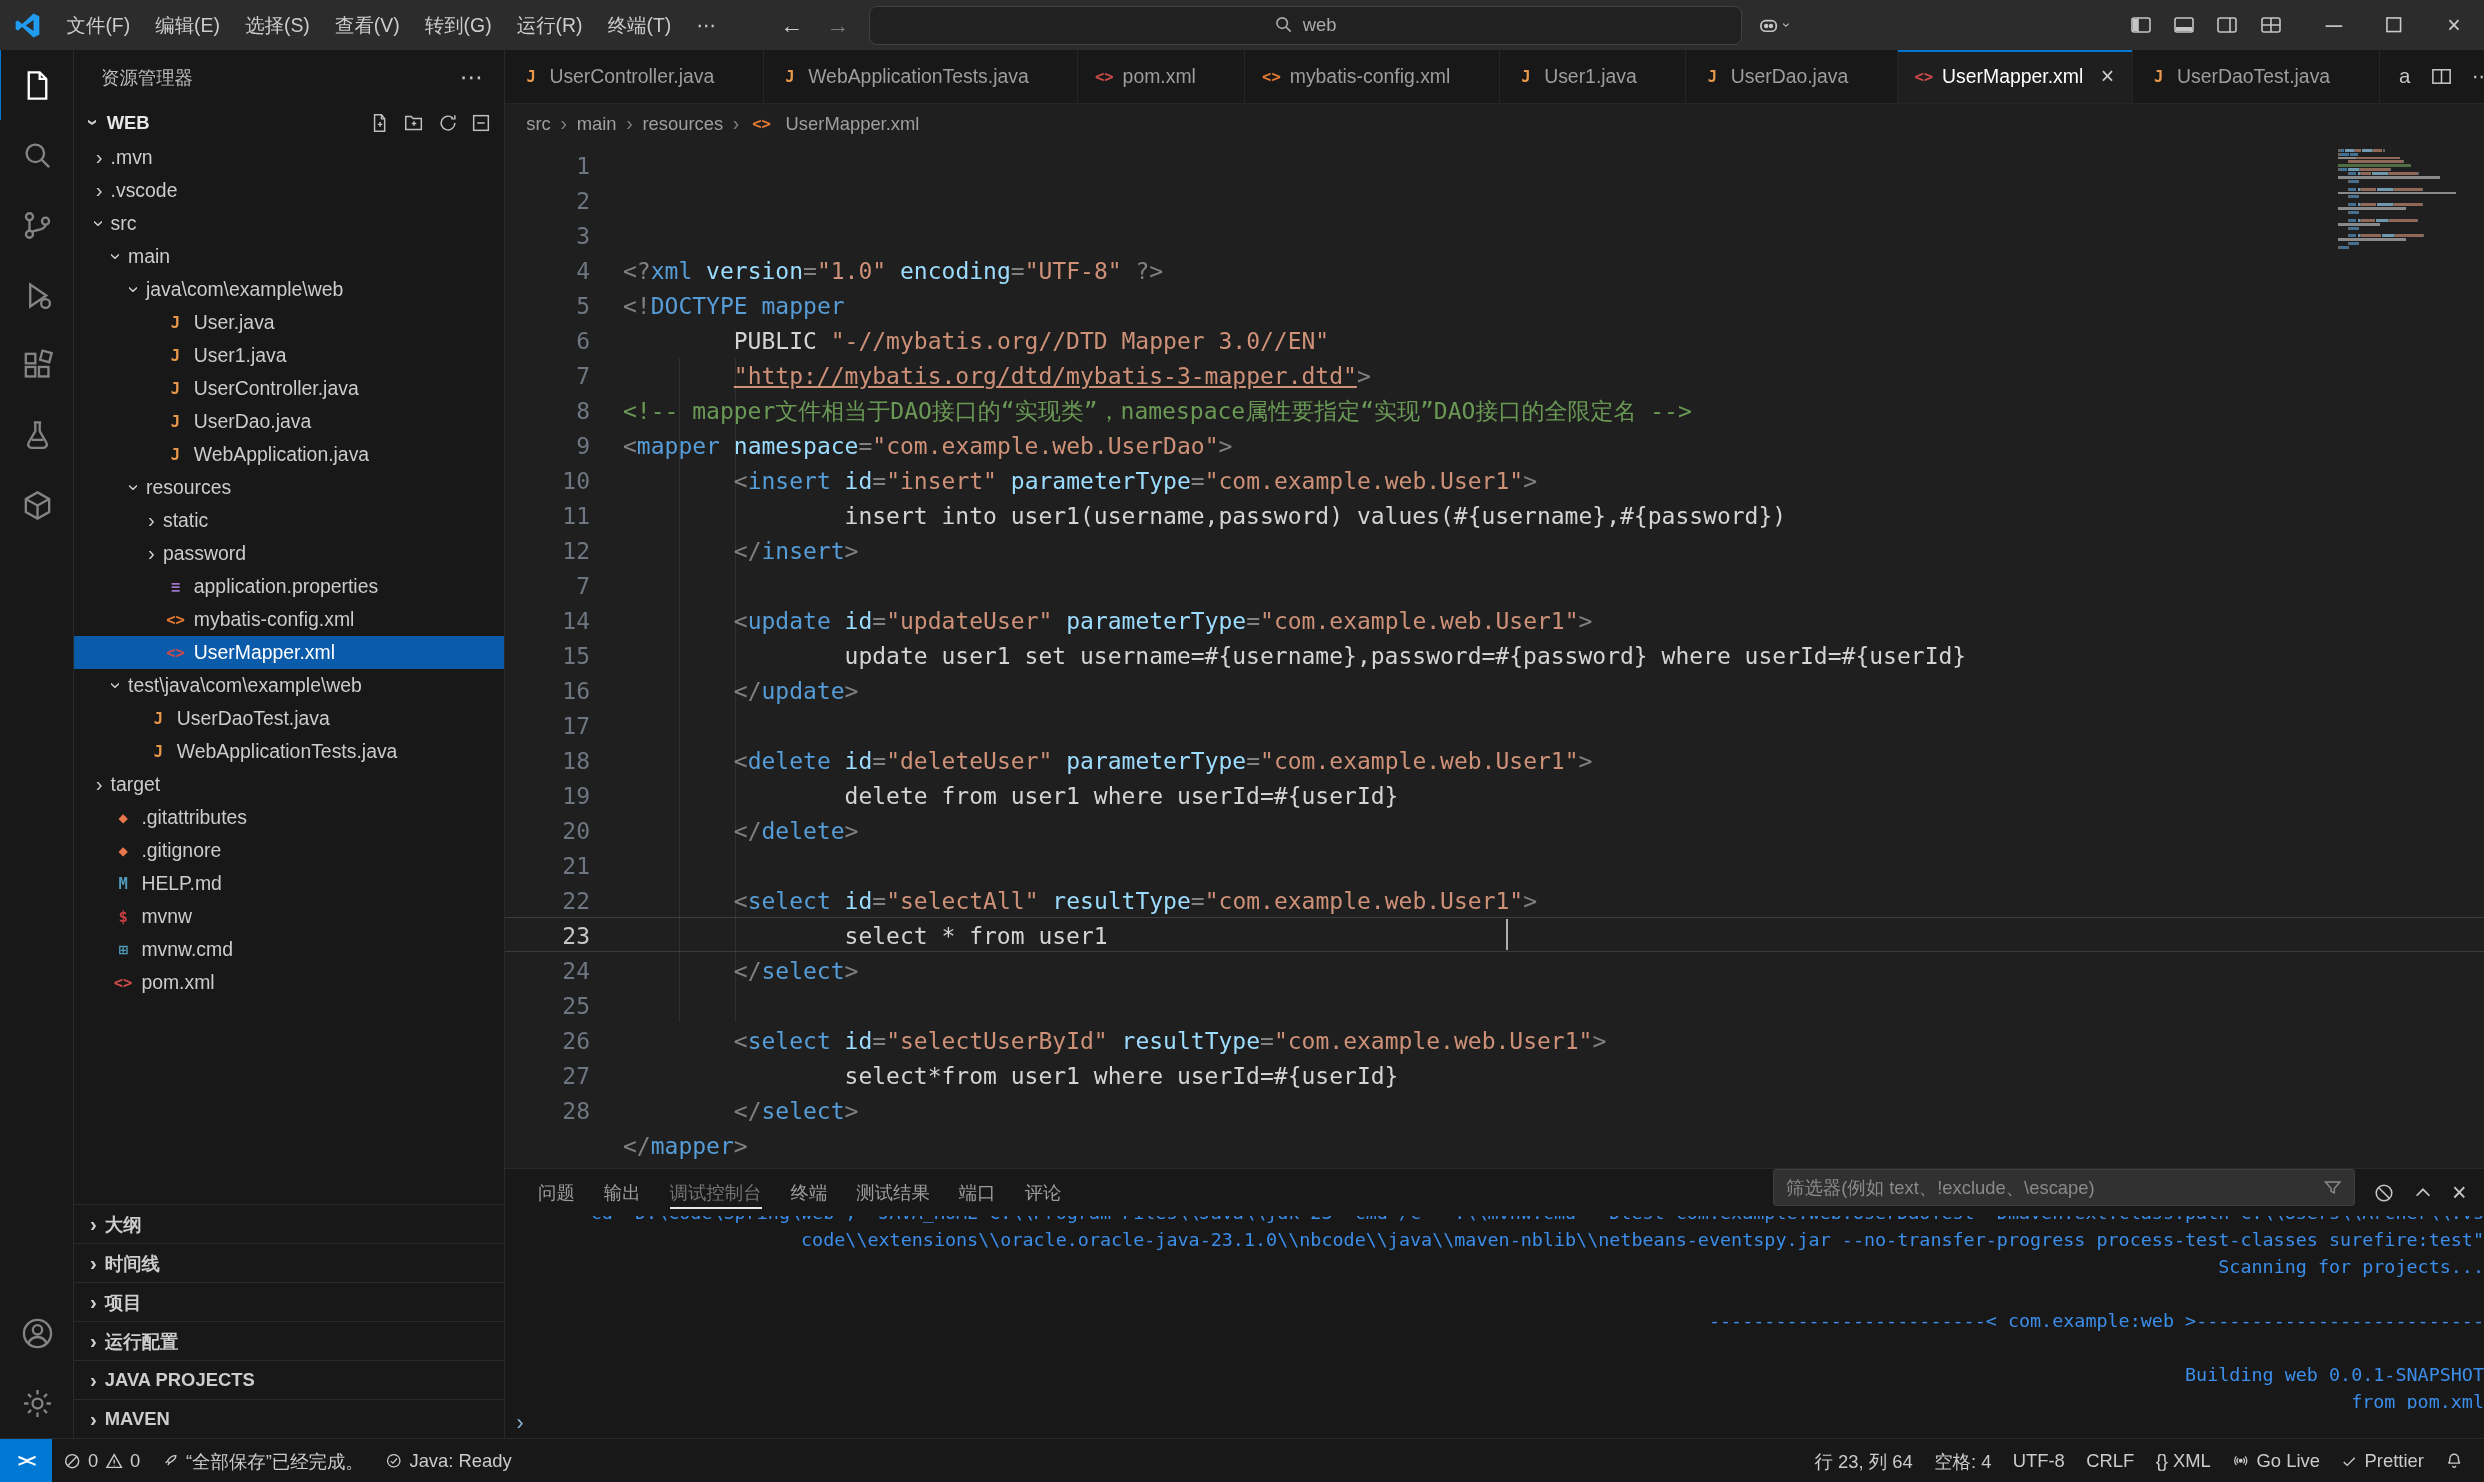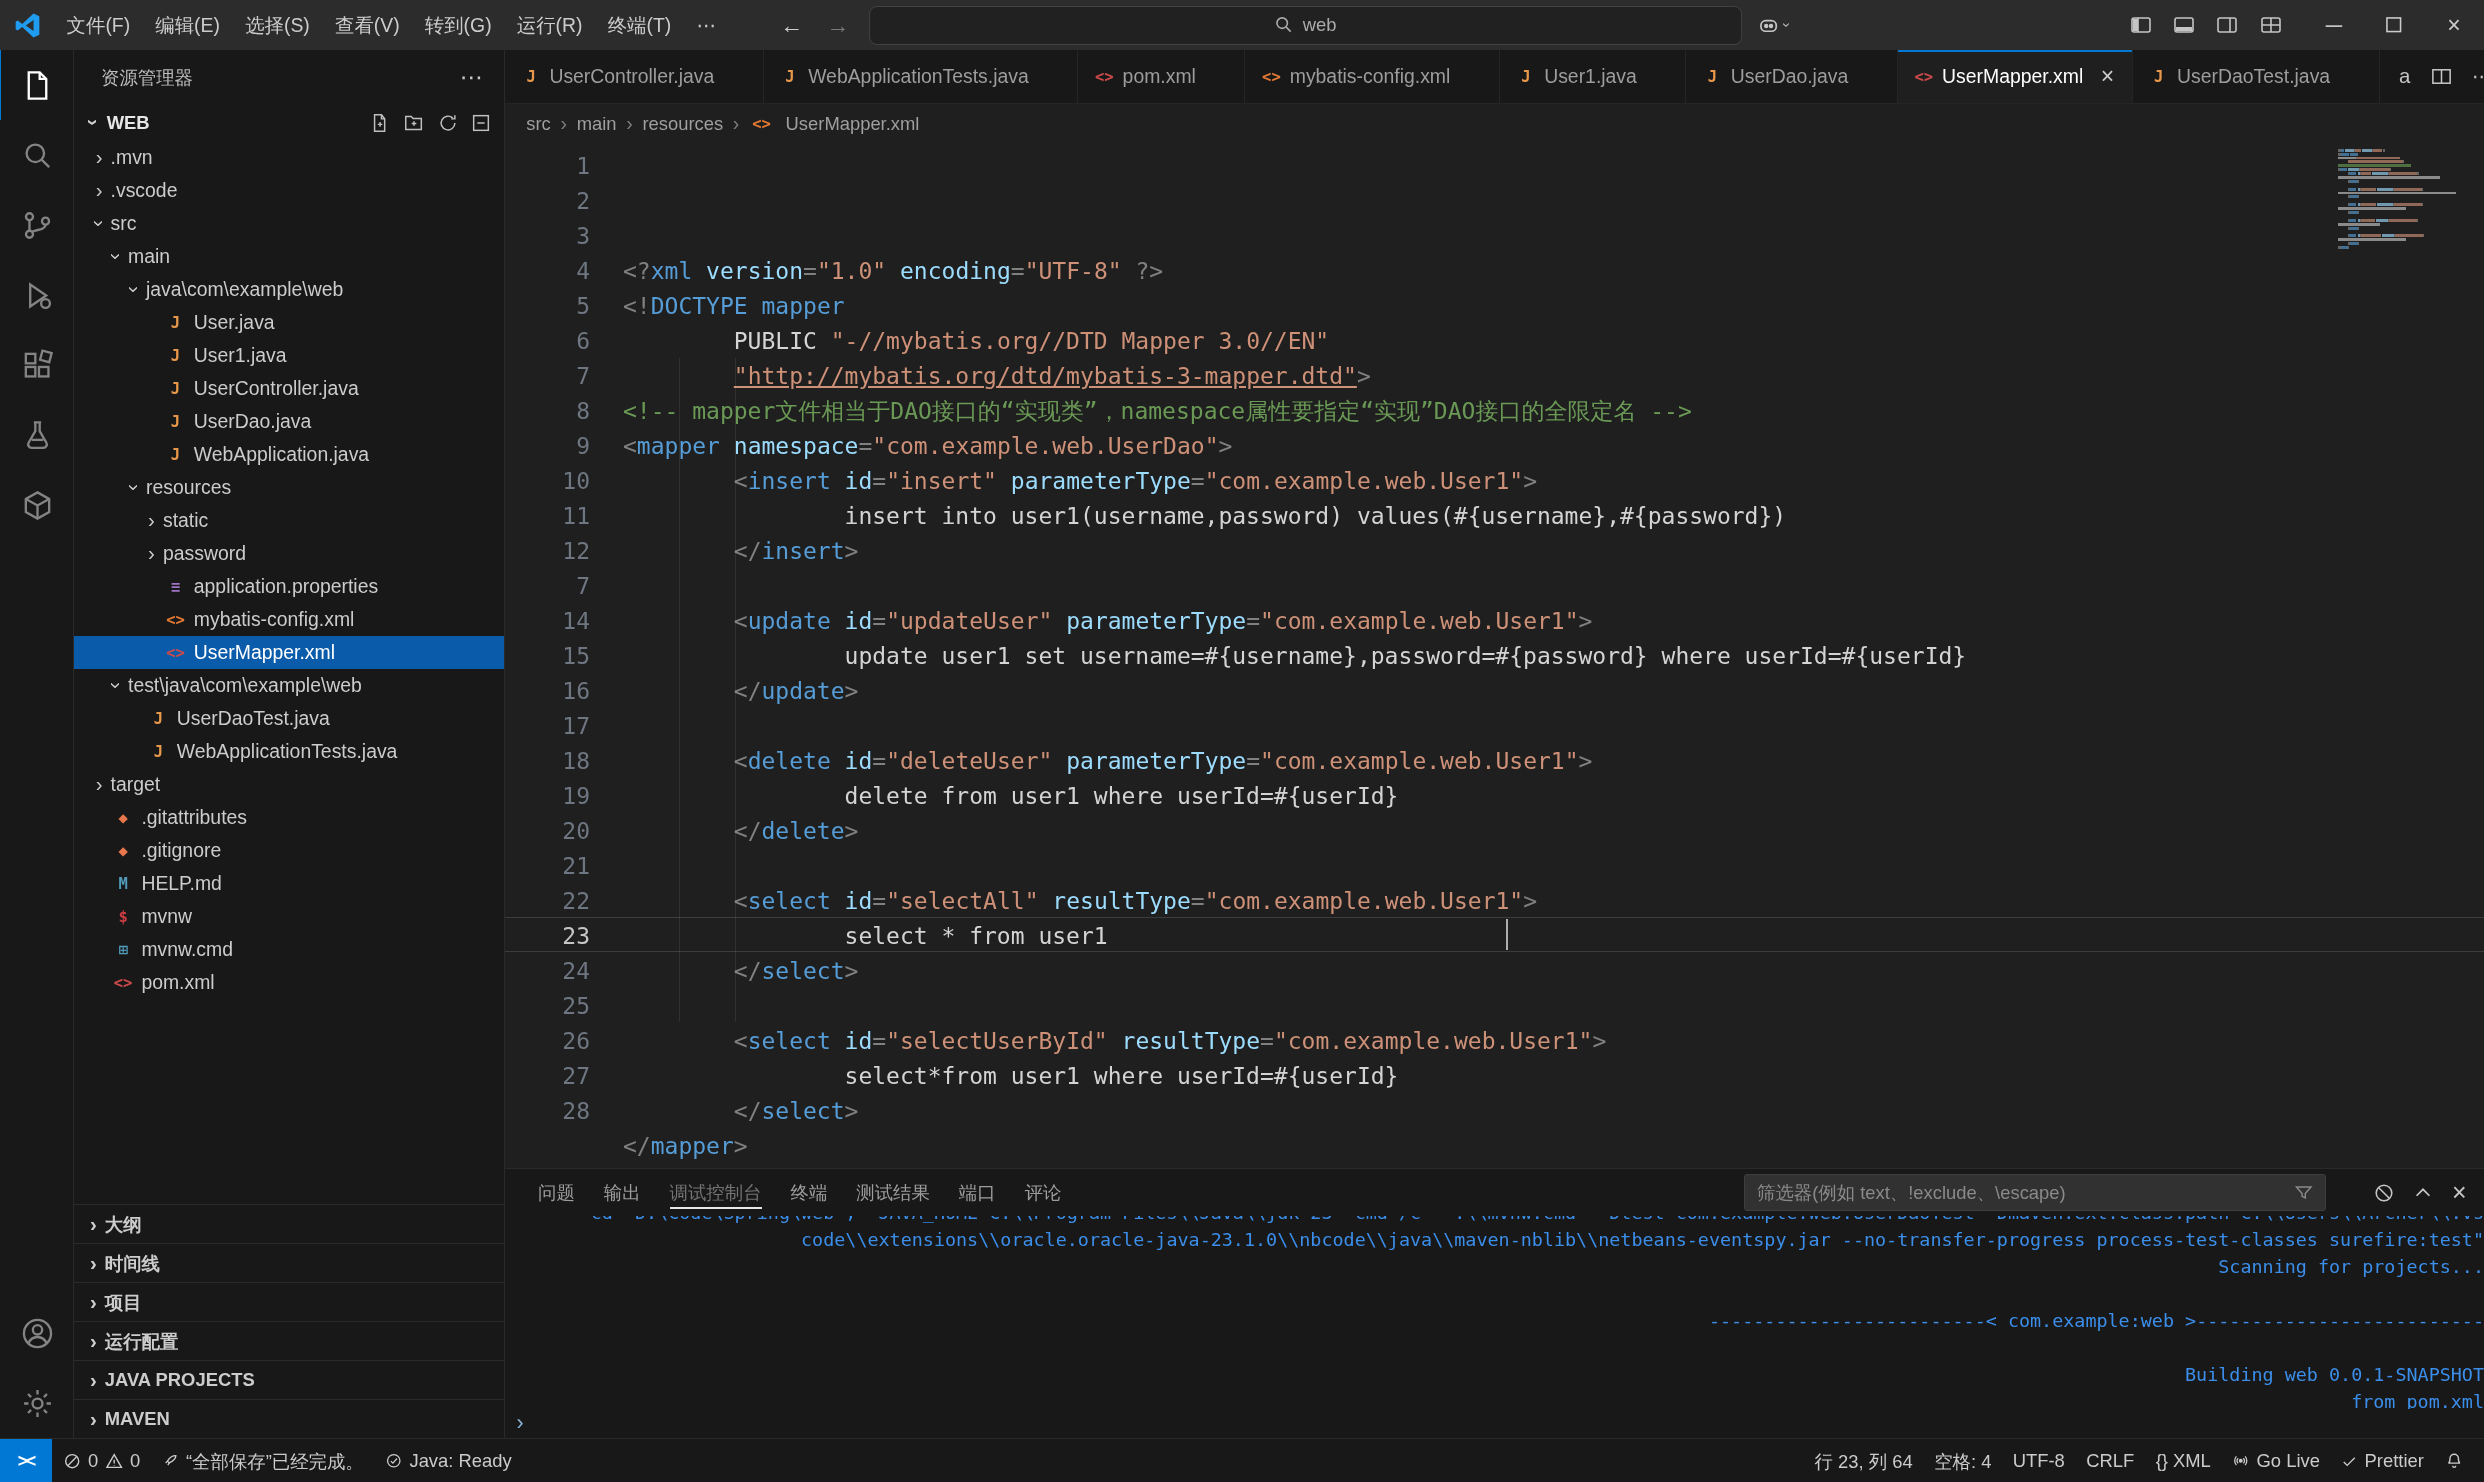--- a/index.html
+++ b/index.html
@@ -86,21 +86,21 @@
   .iguide{position:absolute;width:1px;background:rgba(255,255,255,0.08);}
   .current-line{position:absolute;left:0;right:0;height:35px;border-top:1px solid rgba(255,255,255,0.13);
     border-bottom:1px solid rgba(255,255,255,0.13);pointer-events:none;}
   .cursor{position:absolute;width:1.9px;height:31px;background:#aeafad;}
   .minimap{position:absolute;top:5.8px;right:9.7px;width:136px;display:flex;flex-direction:column;gap:1px;overflow:hidden;}
   .mm-row{height:2.9px;display:flex;flex-wrap:nowrap;}
   .mm-row span{height:2.9px;flex:none;opacity:.65;display:inline-block;}
 
   
   .panel{height:270px;flex:none;border-top:1px solid #2a2a2a;background:#181818;display:flex;flex-direction:column;}
-  .panel-head{height:47px;flex:none;display:flex;align-items:center;padding:0 17.5px 0 33px;gap:29px;}
+  .panel-head{height:47px;flex:none;display:flex;padding:0 17.5px 0 33px;}
   .ptab{font-size:18.4px;color:#9d9d9d;height:100%;display:flex;align-items:center;position:relative;cursor:pointer;}
   .ptab.active{color:#737373;}
   .ptab.active::after{content:'';position:absolute;bottom:6.8px;left:0;right:0;height:1.9px;background:#e7e7e7;}
   .panel-filter{margin-left:auto;width:582px;height:37px;background:#313131;border:1px solid #3e3e3e;border-radius:2.9px;
     display:flex;align-items:center;justify-content:space-between;padding:0 11.6px;color:#8a8a8a;font-size:18.4px;}
   .panel-icons{display:flex;align-items:center;gap:17.5px;padding-left:17.5px;color:#c5c5c5;}
   .console{flex:1;overflow:hidden;padding-left:33px;font-family:"DejaVu Sans Mono",monospace;
     font-size:18.4px;line-height:27px;color:var(--console);}
   .console-inner{margin-top:-17.5px;text-align:right;}
   .con-line{height:27px;white-space:pre;}

